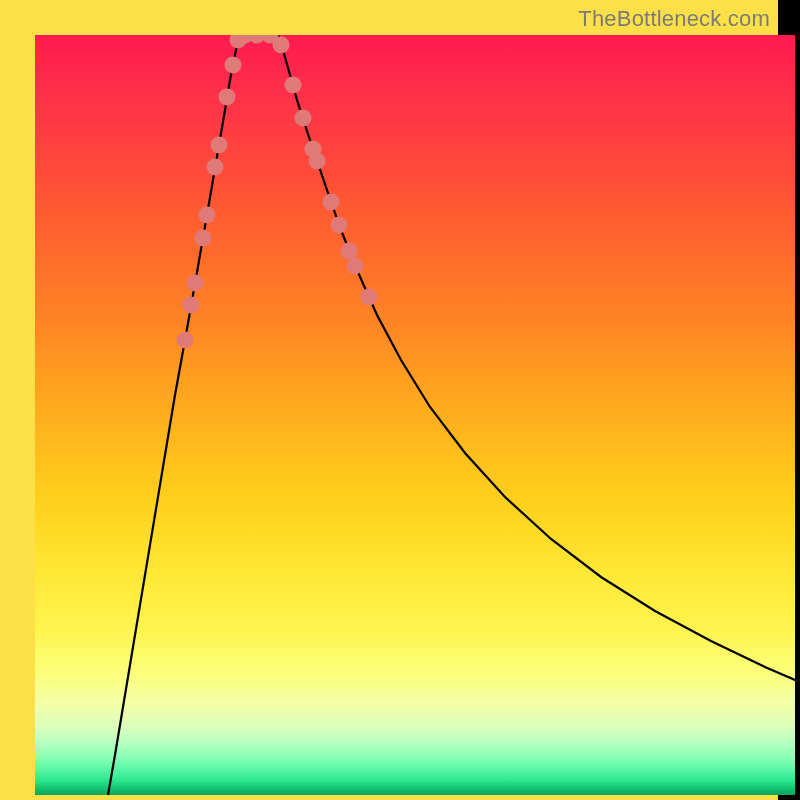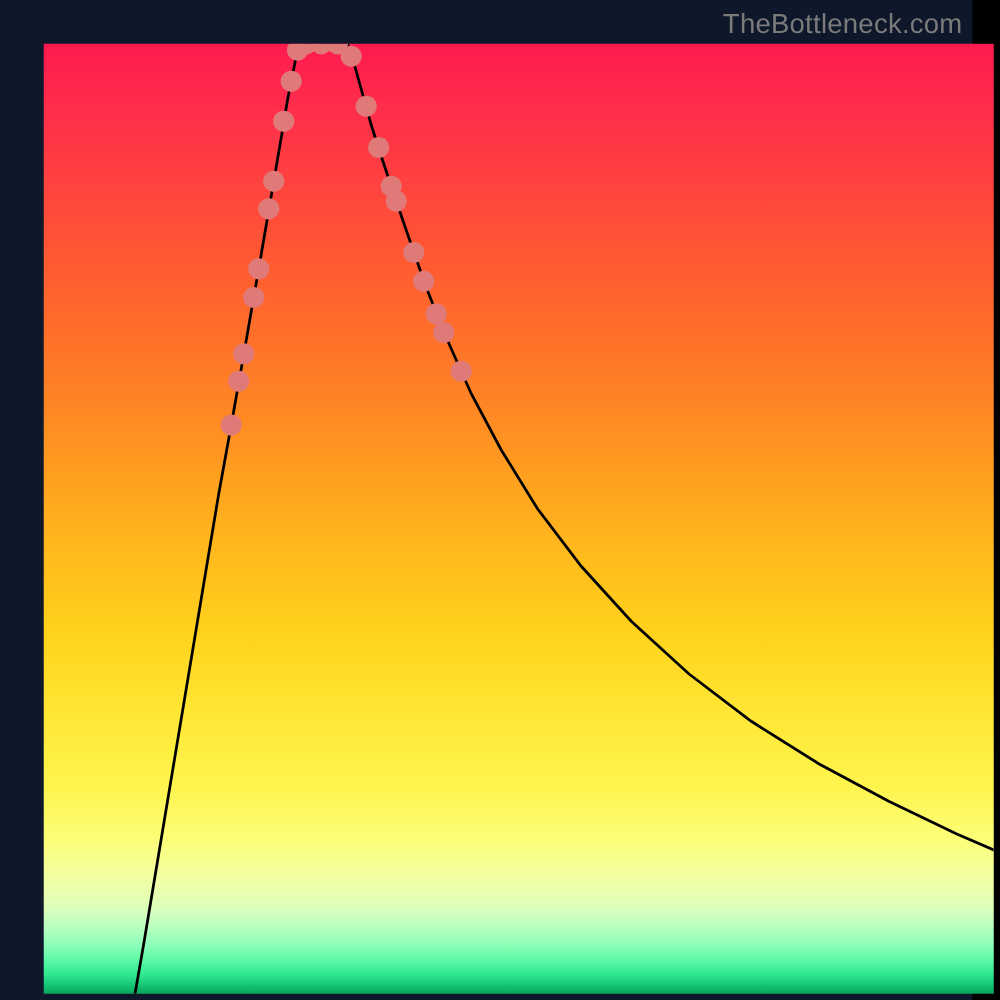--- a/index.html
+++ b/index.html
@@ -8,21 +8,21 @@
     width: 800px;
     height: 800px;
     overflow: hidden;
     background: #000;
     font-family: Arial, Helvetica, sans-serif;
   }
   .frame {
     position: relative;
     width: 778px;
     height: 800px;
-    background: #0f172a;
+    background: #fde047;
   }
   .plot-area {
     position: absolute;
     left: 35px;
     top: 35px;
     width: 760px;
     height: 760px;
     
     background: linear-gradient(to bottom,
       #ff1a50 0%,

